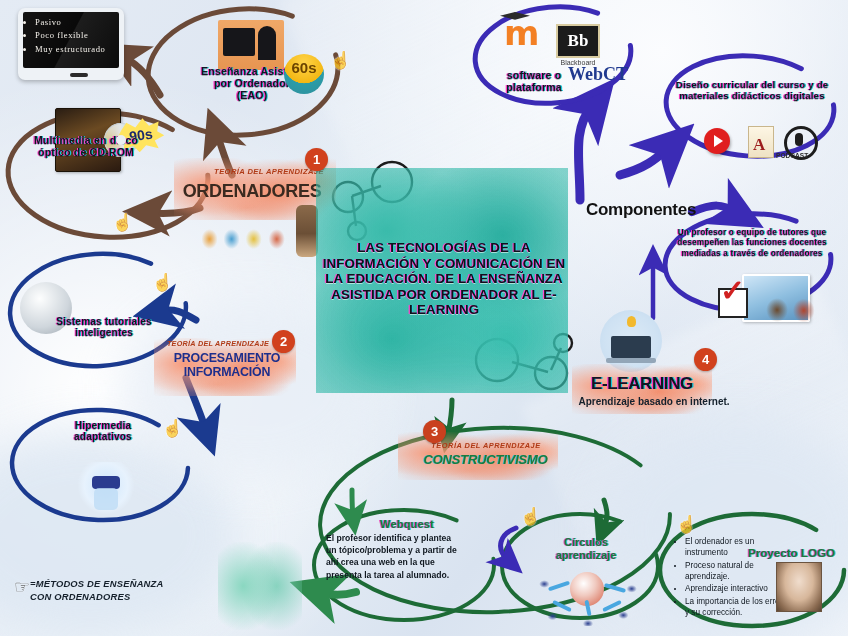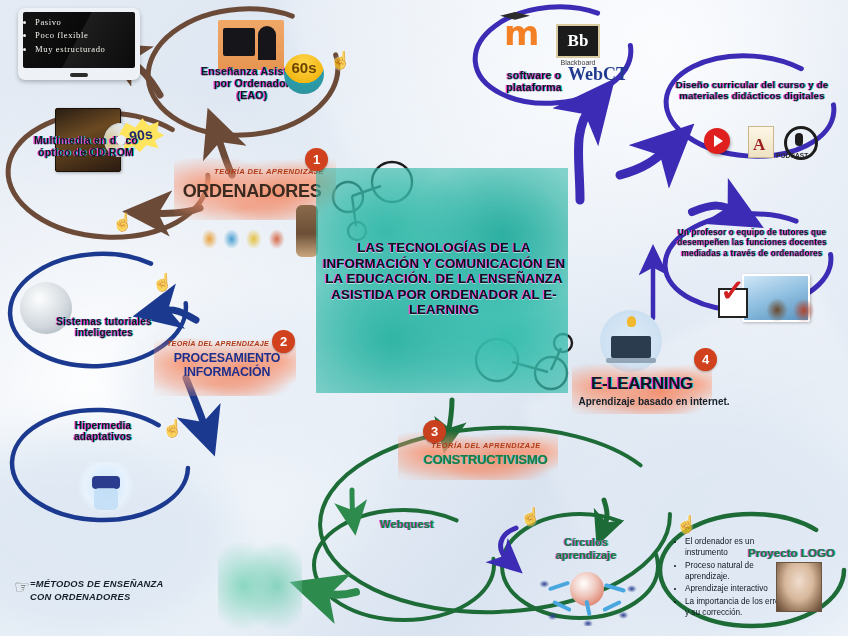--- a/index.html
+++ b/index.html
@@ -88,21 +88,21 @@
 
   ul.bul{margin:0;padding-left:13px;}
   ul.bul li{margin:0 0 1px 0;}
 
   
   .tile{position:absolute;border-radius:2px;overflow:hidden;}
   .crtimg{
     background:linear-gradient(180deg,#f0a868,#e79551);
   }
   .monitor{
-    position:absolute;left:18px;top:8px;width:122px;height:72px;
+    position:absolute;left:18px;top:8px;width:106px;height:72px;
     background:#eef2f6;border-radius:7px;box-shadow:0 2px 4px rgba(0,0,0,.25);
   }
   .monitor .scr{
     position:absolute;left:5px;top:4px;right:5px;height:56px;background:#0c0c0c;border-radius:2px;
     background-image:linear-gradient(118deg,#141414 0%,#090909 48%,#1d1d1d 49%,#0b0b0b 100%);
   }
   .monitor .scr ul{margin:4px 0 0 0;padding-left:12px;color:#f5f2ec;
     font-family:"Liberation Serif",serif;font-size:8.6px;letter-spacing:.6px;line-height:1.55;}
   .monitor .foot{position:absolute;left:52px;bottom:3px;width:18px;height:4px;background:#2b2b2b;border-radius:2px;}
 
@@ -318,20 +318,21 @@
     <div style="font-family:'Liberation Serif',serif;font-size:18px;font-weight:bold;color:#203a8f;">WebCT</div>
   </div>
   <div class="lbl glitch" style="left:496px;top:70px;width:76px;font-size:10.5px;">software o plataforma</div>
 
   <div class="lbl glitch" style="left:672px;top:80px;width:160px;font-size:9.6px;">Diseño curricular del curso y de materiales didácticos digitales</div>
   <div class="ytb" style="position:absolute;left:704px;top:128px;"></div>
   <div class="pdf" style="position:absolute;left:748px;top:126px;"></div>
   <div class="podcast" style="position:absolute;left:784px;top:126px;"></div>
   <div style="position:absolute;left:776px;top:152px;font-size:6.6px;font-weight:bold;color:#2b2b2b;">PODCAST</div>
 
+  <div style="position:absolute;left:586px;top:200px;font-size:17px;font-weight:bold;color:#121212;letter-spacing:-.3px;">Componentes</div>
 
   <div class="lbl glitch" style="left:674px;top:228px;width:156px;font-size:8.2px;line-height:1.25;">Un profesor o equipo de tutores que desempeñen las funciones docentes mediadas a través de ordenadores</div>
   <div class="teachphoto" style="left:742px;top:274px;"></div>
   <div class="checkbox" style="left:718px;top:288px;"></div>
   <div class="checkmark" style="left:720px;top:276px;">✓</div>
   <div style="position:absolute;left:762px;top:292px;width:58px;height:30px;
        background:radial-gradient(ellipse 26% 55% at 26% 60%,#6b4a2e,rgba(107,74,46,0) 72%),
                   radial-gradient(ellipse 26% 55% at 72% 62%,#b0462f,rgba(176,70,47,0) 72%);"></div>
 
   <div class="elearnIcon" style="left:600px;top:310px;">
@@ -341,23 +342,24 @@
   <div class="wc" style="left:572px;top:364px;width:140px;height:50px;"></div>
   <div class="badge" style="left:694px;top:348px;">4</div>
   <div class="lbl" style="left:572px;top:374px;width:140px;font-size:17px;font-weight:bold;color:#101820;letter-spacing:-.4px;
               text-shadow:-1.2px 0 #ff3ec8, 1.2px 0 #18c8d8;">E-LEARNING</div>
   <div class="lbl plain" style="left:566px;top:396px;width:176px;font-size:10px;">Aprendizaje basado en internet.</div>
 
   <div class="wc" style="left:398px;top:432px;width:160px;height:48px;"></div>
   <div class="badge green" style="left:423px;top:420px;">3</div>
   <div class="lbl" style="left:418px;top:442px;width:136px;font-size:7.4px;font-weight:bold;font-style:italic;color:#b03a16;letter-spacing:.5px;">TEORÍA DEL APRENDIZAJE</div>
   <div class="lbl" style="left:398px;top:453px;width:175px;font-size:13px;font-weight:bold;color:#1c7a3c;letter-spacing:-.2px;
-              text-shadow:-.8px 0 #3fbfd8;">CONSTRUCTIVISMO</div>
+              text-shadow:-.8px 0 #3fbfd8;font-style:italic;">CONSTRUCTIVISMO</div>
 
   <div class="lbl glitch" style="left:352px;top:518px;width:110px;font-size:11px;color:#1c7a3c;text-shadow:-1px 0 #e849b6,1px 0 #2ec4d6;">Webquest</div>
+  <div style="position:absolute;left:326px;top:532px;width:132px;font-size:8.6px;line-height:1.42;color:#101820;font-weight:bold;">El profesor identifica y plantea un tópico/problema y a partir de ahí crea una web en la que presenta la tarea al alumnado.</div>
 
   <div class="wc-green" style="left:218px;top:542px;width:84px;height:88px;"></div>
 
   <div class="lbl" style="left:540px;top:536px;width:92px;font-size:11px;font-weight:bold;color:#1c7a3c;
               text-shadow:-1px 0 #e849b6,1px 0 #2ec4d6;line-height:1.15;">Círculos aprendizaje</div>
   <div class="globe" style="left:570px;top:572px;"></div>
   <div style="position:absolute;left:536px;top:566px;width:104px;height:60px;
        background:
         radial-gradient(ellipse 7% 9% at 8% 30%, #2b3f8f, rgba(43,63,143,0) 70%),
         radial-gradient(ellipse 7% 9% at 92% 38%, #2b3f8f, rgba(43,63,143,0) 70%),

